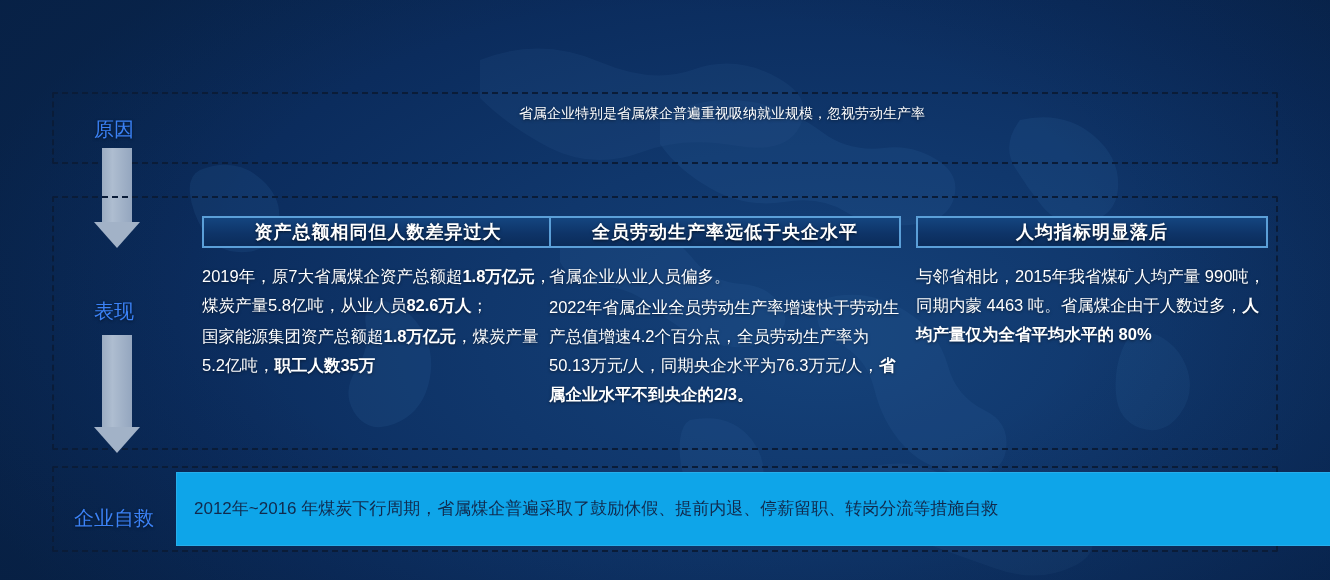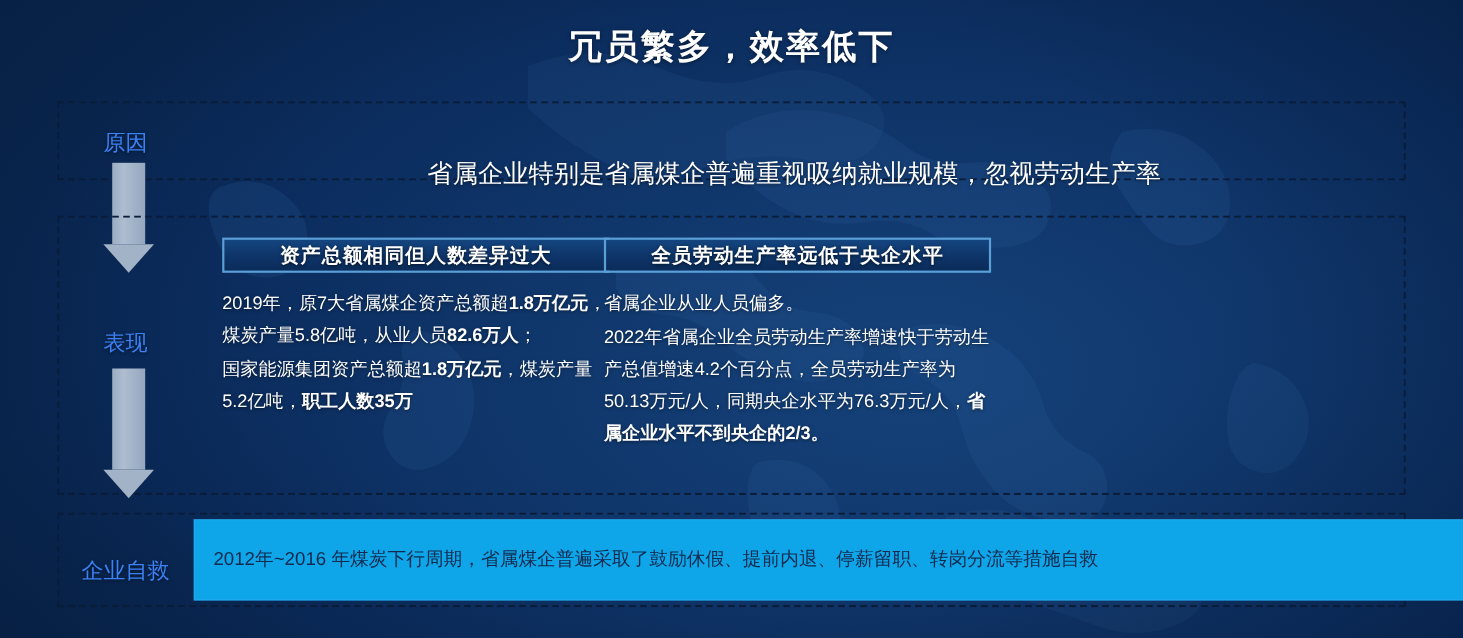--- a/index.html
+++ b/index.html
@@ -70,23 +70,22 @@
   }
   #arrow-1{ top:148px; }
   #arrow-1 .shaft{ height:74px; }
   #arrow-2{ top:335px; }
   #arrow-2 .shaft{ height:92px; }
 
   
   #cause-text{
     position:absolute; left:182px; top:98px; width:1080px;
     text-align:center; color:#ffffff;
-    font-size:23px; line-height:30px;
+    font-size:14px; line-height:30px;
     text-shadow:0 1px 3px rgba(0,0,0,.5);
-    margin-top:44px;
   }
   #cause-text .ln{ display:block; white-space:nowrap; }
 
   
   .col{ position:absolute; top:216px; width:352px; }
   #col-0{ left:176px;margin-left:26px; }
   #col-1{ left:549px; }
   #col-2{ left:916px; }
 
   .col-head{
@@ -136,21 +135,20 @@
   <g fill="#3a6ca6" opacity="0.30">
     <path d="M480 60 q60-24 120 2 52 22 92 8 44-16 86 8 36 20 22 48-14 28-62 20-54-10-96 6-48 18-92-4-42-22-70-50z"></path>
     <path d="M860 470 q56-18 96 14 34 28 76 22 38-6 56 22 14 24-14 38-36 18-80 2-40-14-78-28-36-12-56-40z"></path>
   </g>
 </svg>
 
 <div id="bg-vignette"></div>
 
 <div id="stage">
 
-  <div class="title">冗员繁多，效率低下</div>
 
   <div class="frame" id="frame-cause"></div>
   <div class="row-label" id="label-cause">原因</div>
   <div id="cause-text">
     <span class="ln">省属企业特别是省属煤企普遍重视吸纳就业规模，忽视劳动生产率</span>
   </div>
 
   <div class="arrow" id="arrow-1">
     <div class="shaft"></div>
     <div class="head"></div>
@@ -168,20 +166,26 @@
   </div>
 
   <div class="col" id="col-1">
     <div class="col-head">全员劳动生产率远低于央企水平</div>
     <div class="col-body">
         <p><span>省属企业从业人员偏多。</span></p>
         <p><span>2022年省属企业全员劳动生产率增速快于劳动生产总值增速4.2个百分点，全员劳动生产率为50.13万元/人，同期央企水平为76.3万元/人，</span><b>省属企业水平不到央企的2/3。</b></p>
       </div>
   </div>
 
+  <div class="col" id="col-2">
+    <div class="col-head">人均指标明显落后</div>
+    <div class="col-body">
+        <p><span>与邻省相比，2015年我省煤矿人均产量 990吨，同期内蒙 4463 吨。省属煤企由于人数过多，</span><b>人均产量仅为全省平均水平的 80%</b></p>
+      </div>
+  </div>
 
   <div class="arrow" id="arrow-2">
     <div class="shaft"></div>
     <div class="head"></div>
   </div>
 
   <div class="frame" id="frame-selfrescue"></div>
   <div class="row-label" id="label-selfrescue">企业自救</div>
   <div id="selfrescue-bar">
     <div id="selfrescue-text">2012年~2016 年煤炭下行周期，省属煤企普遍采取了鼓励休假、提前内退、停薪留职、转岗分流等措施自救</div>

